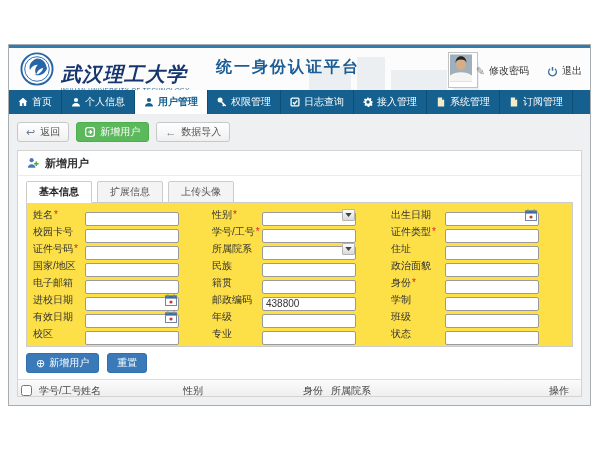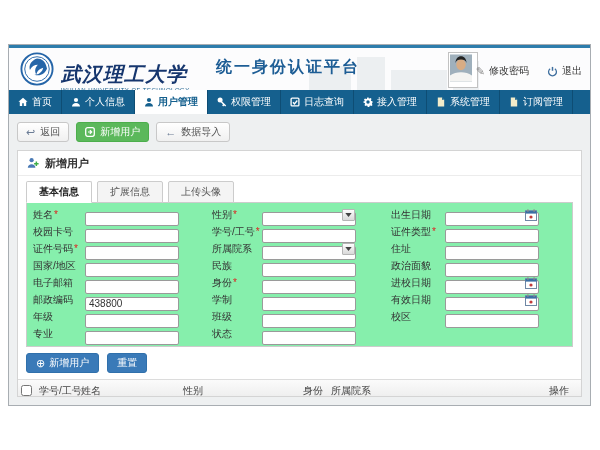--- a/index.html
+++ b/index.html
@@ -54,21 +54,21 @@
   .panel{margin-top:8px;background:#fff;border:1px solid #d4d4d4;height:247px;
          box-sizing:border-box;overflow:hidden;}
   .sec-head{height:24px;display:flex;align-items:center;gap:6px;padding:0 9px;
             border-bottom:1px solid #ececec;}
   .sec-head svg{width:12px;height:12px;display:block;}
   .sec-title{font-size:11px;font-weight:bold;color:#333;}
   .tabs{display:flex;gap:5px;padding:5px 8px 0;position:relative;z-index:2;}
   .tab{font-size:10px;padding:3px 12px;border:1px solid #ccc;background:#f4f4f4;color:#555;
        border-radius:2px 2px 0 0;cursor:pointer;margin-bottom:-1px;white-space:nowrap;}
   .tab.active{background:#fff;color:#222;font-weight:bold;border-bottom-color:#fff;}
-  .form-box{margin:0 8px;border:1px solid #ccc;padding:5px 2px 5px 6px;position:relative;z-index:1;background:#86efac;}
+  .form-box{margin:0 8px;border:1px solid #ccc;padding:5px 2px 5px 6px;position:relative;z-index:1;background:#fde047;}
   .fgrid{display:grid;grid-template-columns:1fr 1fr 1fr;row-gap:3px;}
   .fcell{display:flex;align-items:center;height:14px;}
   .flabel{font-size:10px;color:#333;white-space:nowrap;flex:0 0 auto;}
   .fcell:nth-child(3n+1) .flabel{width:52px;}
   .fcell:nth-child(3n+2) .flabel{width:50px;}
   .fcell:nth-child(3n)   .flabel{width:54px;}
   .req{color:#e01d1d;margin-left:1px;}
   .iwrap{position:relative;width:94px;height:14px;flex:0 0 auto;}
   .iwrap input{width:100%;height:100%;box-sizing:border-box;border:1px solid #9a9a9a;
                border-radius:2px;font-size:10px;padding:0 3px;color:#333;background:#fff;
@@ -317,20 +317,24 @@
           <div class="fcell">
             <span class="flabel"><i>政治面貌</i><i class="req"></i></span>
             <span class="iwrap"><input value="" style=""></span>
           </div>
 
           <div class="fcell">
             <span class="flabel"><i>电子邮箱</i><i class="req"></i></span>
             <span class="iwrap"><input value="" style=""></span>
           </div>
           <div class="fcell">
+            <span class="flabel"><i>籍贯</i><i class="req"></i></span>
+            <span class="iwrap"><input value="" style=""></span>
+          </div>
+          <div class="fcell">
             <span class="flabel"><i>身份</i><i class="req">*</i></span>
             <span class="iwrap"><input value="" style=""></span>
           </div>
 
           <div class="fcell">
             <span class="flabel"><i>进校日期</i><i class="req"></i></span>
             <span class="iwrap"><input value="" style="">
               <span class="calbtn">
                   <svg viewBox="0 0 12 12">
                     <rect x="0.5" y="1.8" width="11" height="9.7" fill="#fff" stroke="#6f87a5"></rect>

